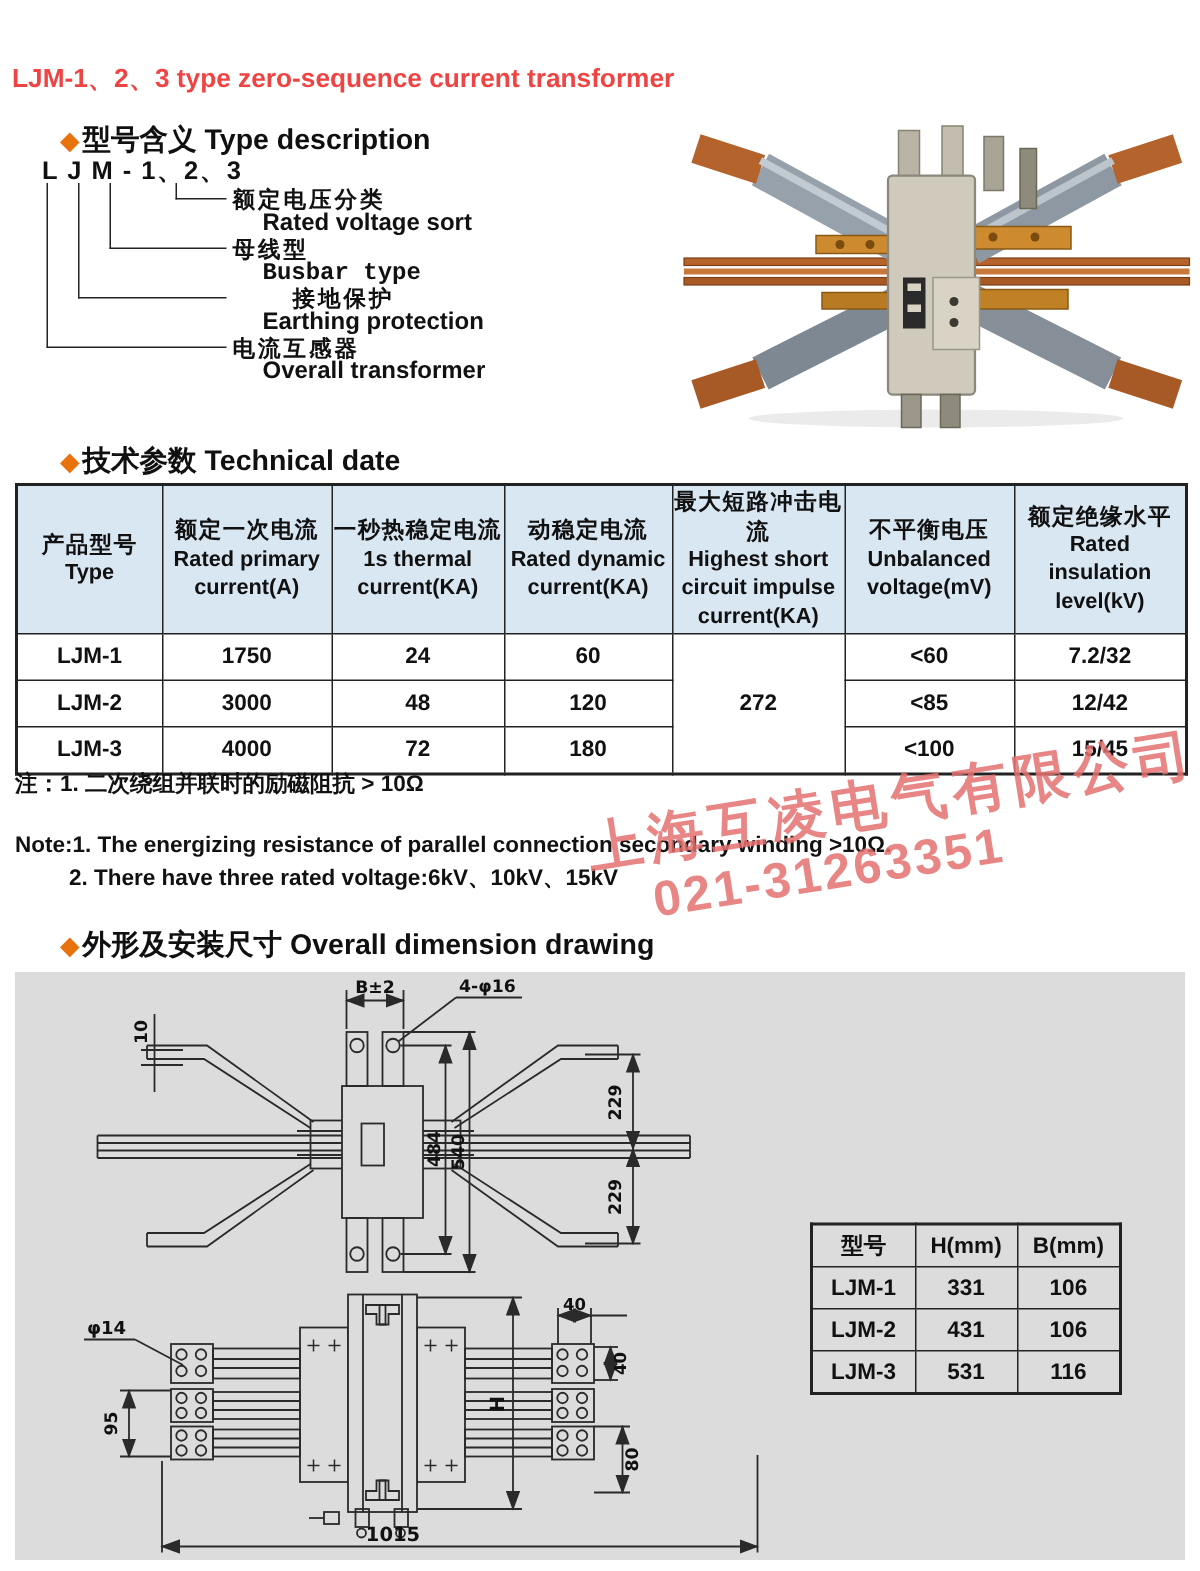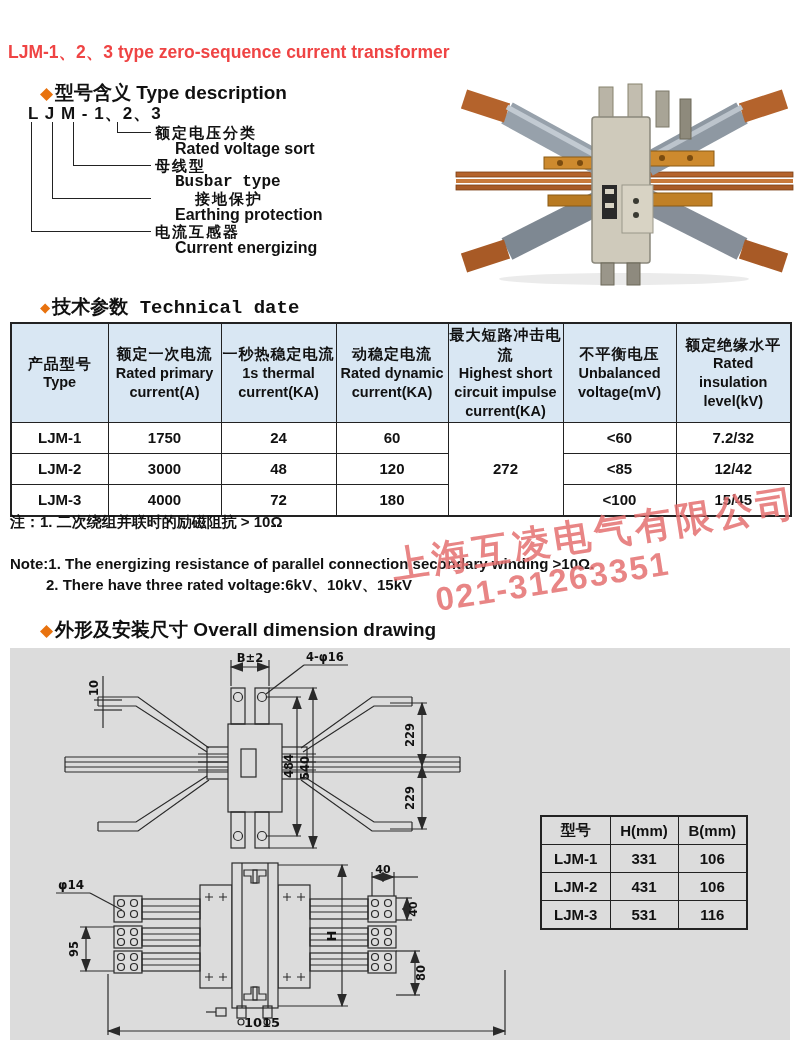--- a/index.html
+++ b/index.html
@@ -59,21 +59,21 @@
   <div class="lshape" style="left:52px;top:122px;width:98px;height:76px;"></div>
   <div class="lshape" style="left:31px;top:122px;width:119px;height:109px;"></div>
 
   <div class="abs lab-zh" style="left:155px;top:124px;text-align:center;">额定电压分类</div>
   <div class="abs lab-en" style="left:155px;top:140px;">Rated voltage sort</div>
   <div class="abs lab-zh" style="left:155px;top:157px;">母线型</div>
   <div class="abs lab-en" style="left:155px;top:173px;font-family:Liberation Mono, monospace;">Busbar type</div>
   <div class="abs lab-zh" style="left:155px;top:190px;margin-left:40px;">接地保护</div>
   <div class="abs lab-en" style="left:155px;top:206px;">Earthing protection</div>
   <div class="abs lab-zh" style="left:155px;top:223px;">电流互感器</div>
-  <div class="abs lab-en" style="left:155px;top:239px;">Current energizing</div>
+  <div class="abs lab-en" style="left:155px;top:239px;">Overall transformer</div>
 
   <svg class="abs" style="left:452px;top:73px;" width="345" height="215" viewBox="0 0 345 215">
     <ellipse cx="172" cy="206" rx="125" ry="6" fill="rgba(0,0,0,0.08)"></ellipse>
 
     <rect x="4" y="99" width="337" height="5" fill="#b4632c" stroke="#7c3f16" stroke-width="0.8"></rect>
     <rect x="4" y="106" width="337" height="4" fill="#c8793a"></rect>
     <rect x="4" y="112" width="337" height="5" fill="#a85a26" stroke="#7c3f16" stroke-width="0.8"></rect>
 
     <path d="M150,92 L55,40" stroke="#97a1ab" stroke-width="24" fill="none"></path>
     <path d="M55,40 L12,26" stroke="#b4632c" stroke-width="20" fill="none"></path>
@@ -105,21 +105,21 @@
     <rect x="150" y="112" width="15" height="34" fill="#2a2a2a"></rect>
     <rect x="153" y="116" width="9" height="5" fill="#d8d3c4"></rect>
     <rect x="153" y="130" width="9" height="5" fill="#d8d3c4"></rect>
     <circle cx="184" cy="128" r="3" fill="#3a3a32"></circle>
     <circle cx="184" cy="142" r="3" fill="#3a3a32"></circle>
 
     <rect x="149" y="190" width="13" height="22" fill="#9a968a" stroke="#6c6858"></rect>
     <rect x="175" y="190" width="13" height="22" fill="#8e8a7e" stroke="#6c6858"></rect>
   </svg>
 
-  <div class="abs sec-head" style="left:8px;top:294px;font-family:Liberation Mono, monospace;">
+  <div class="abs sec-head" style="left:8px;top:294px;">
     <span class="diamond">◆</span><span>技术参数</span>
     <span>Technical date</span>
   </div>
 
   <table class="tech">
     <colgroup>
       <col style="width:97px">
         <col style="width:113px">
         <col style="width:115px">
         <col style="width:112px">

